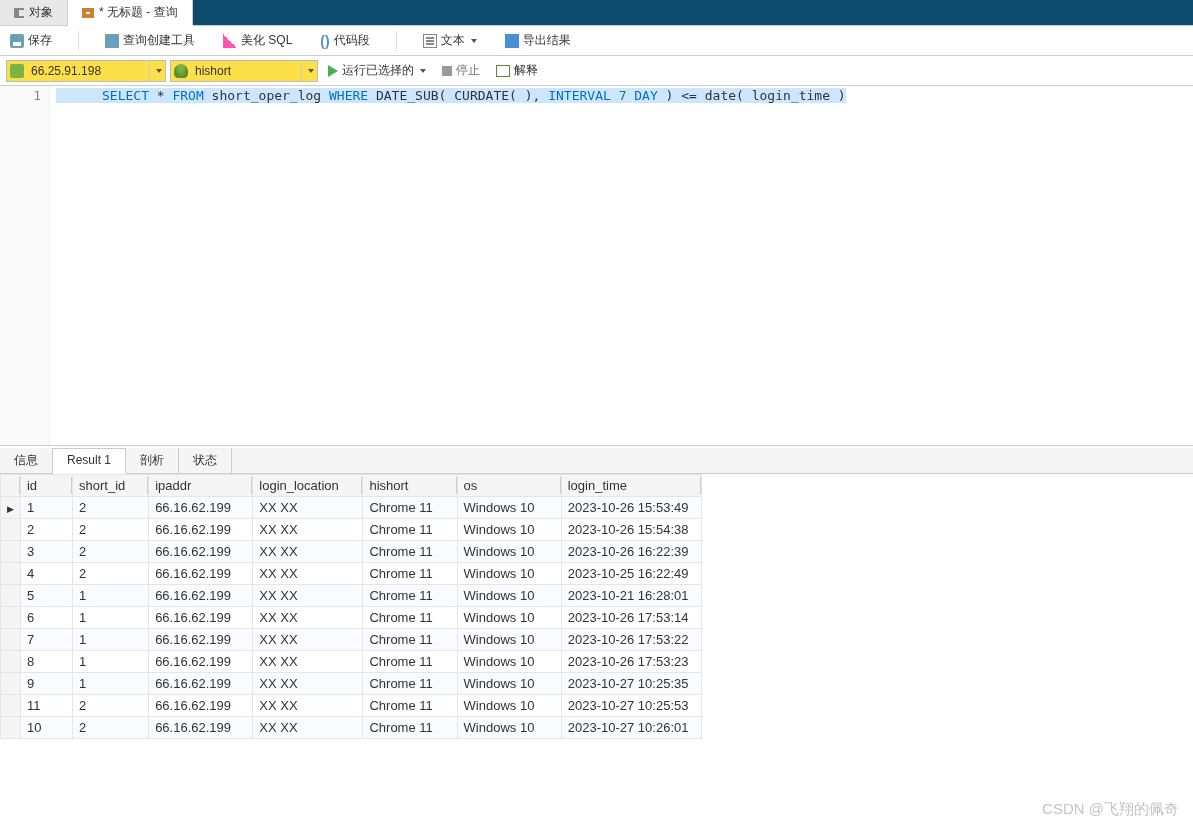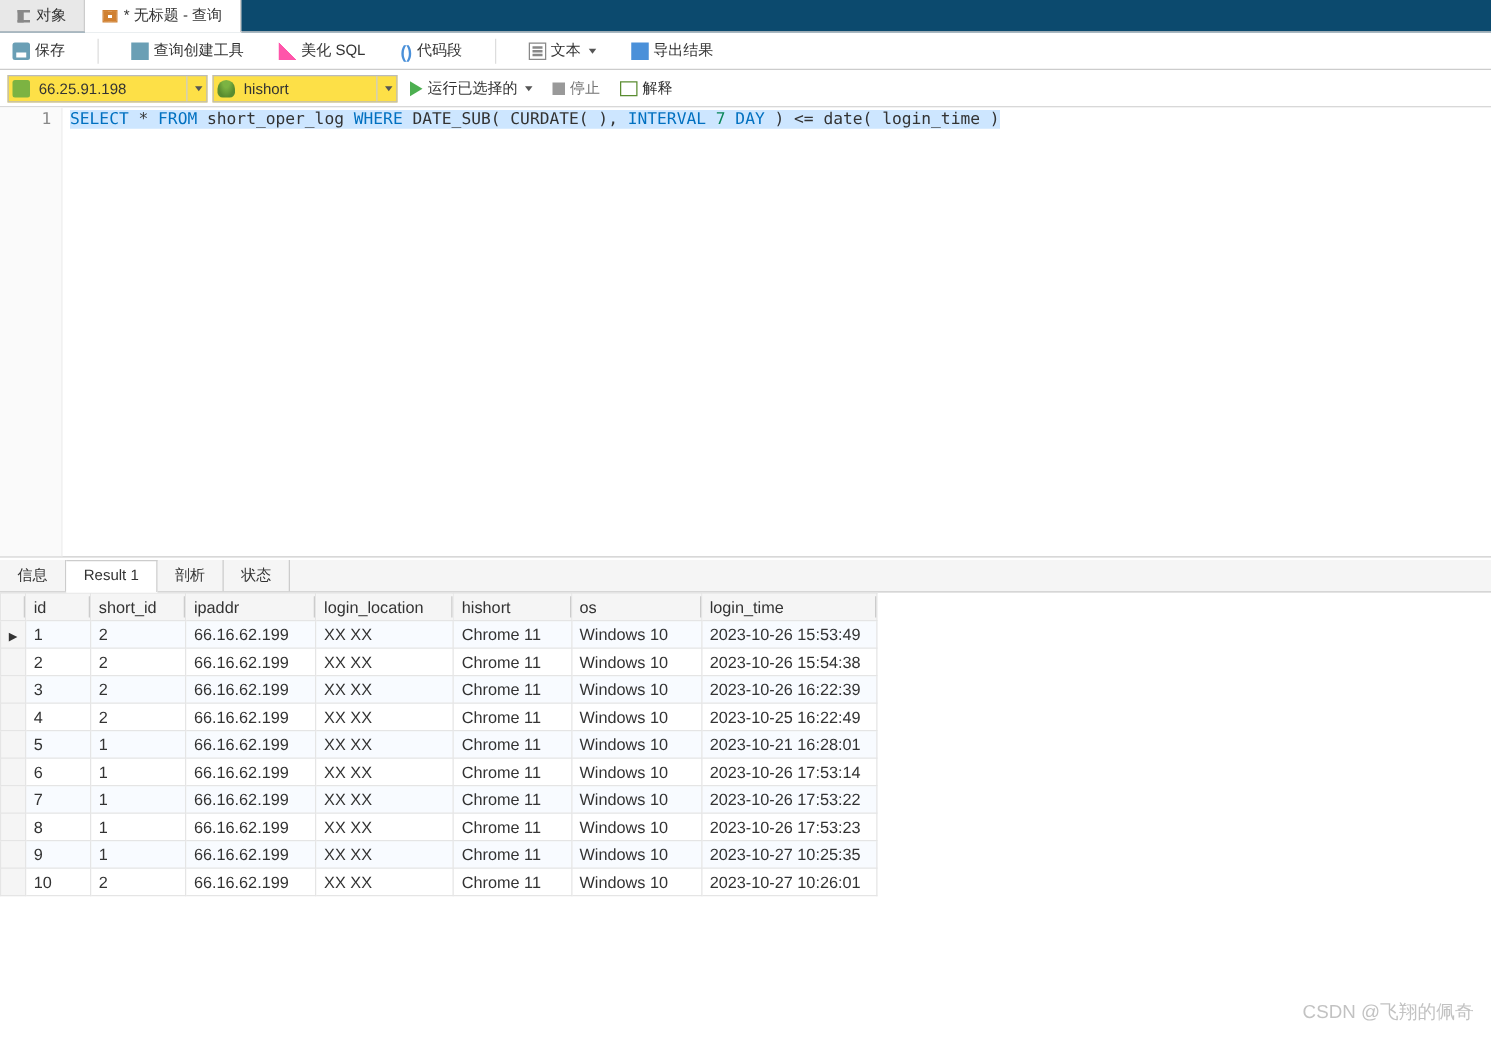--- a/index.html
+++ b/index.html
@@ -32,21 +32,21 @@
 .db-ico { width: 14px; height: 14px; background: radial-gradient(ellipse at top, #7cb342 30%, #5a8c30 70%); border-radius: 50% 50% 30% 30%; }
 .dd-text { flex: 1; padding: 0 4px; }
 .dd-arrow { width: 16px; height: 100%; border-left: 1px solid #ccc; display: flex; align-items: center; justify-content: center; }
 .play-ico { width: 0; height: 0; border-top: 6px solid transparent; border-bottom: 6px solid transparent; border-left: 10px solid #4caf50; }
 .stop-ico { width: 10px; height: 10px; background: #999; }
 .explain-ico { width: 14px; height: 12px; border: 1px solid #5a8c30; }
 
 .editor { display: flex; height: 360px; background: #fff; border-bottom: 1px solid #ccc; }
 .gutter { width: 50px; text-align: right; padding: 2px 8px 2px 2px; color: #888; font-family: Consolas, monospace; font-size: 13px; border-right: 1px solid #eee; background: #fafafa; }
 .code { flex: 1; padding: 2px 6px; font-family: Consolas, monospace; font-size: 13px; }
-.sql-line { display: inline; }
+.sql-line { display: inline; padding-left: 46px; }
 .hl { background: #cde6ff; }
 .kw { color: #0070c0; }
 .fn { color: #333; }
 .num { color: #098658; }
 
 .result-tabs { display: flex; height: 26px; border-bottom: 1px solid #ccc; background: #f5f5f5; margin-top: 2px; }
 .rtab { padding: 4px 14px; border-right: 1px solid #ccc; cursor: pointer; text-align: right; }
 .rtab.active { background: #fff; border-top: 1px solid #ccc; border-bottom: 1px solid #fff; margin-bottom: -1px; }
 
 .grid { border-collapse: collapse; width: 702px; font-size: 13px; }
@@ -252,20 +252,30 @@
         <td class="rn">9</td>
         <td class="sid">1</td>
         <td>66.16.62.199</td>
         <td>XX XX</td>
         <td>Chrome 11</td>
         <td>Windows 10</td>
         <td>2023-10-27 10:25:35</td>
       </tr>
       <tr>
         <td class="row-head"></td>
+        <td class="rn">11</td>
+        <td class="sid">2</td>
+        <td>66.16.62.199</td>
+        <td>XX XX</td>
+        <td>Chrome 11</td>
+        <td>Windows 10</td>
+        <td>2023-10-27 10:25:53</td>
+      </tr>
+      <tr>
+        <td class="row-head"></td>
         <td class="rn">10</td>
         <td class="sid">2</td>
         <td>66.16.62.199</td>
         <td>XX XX</td>
         <td>Chrome 11</td>
         <td>Windows 10</td>
         <td>2023-10-27 10:26:01</td>
       </tr>
     </tbody>
 </table>

